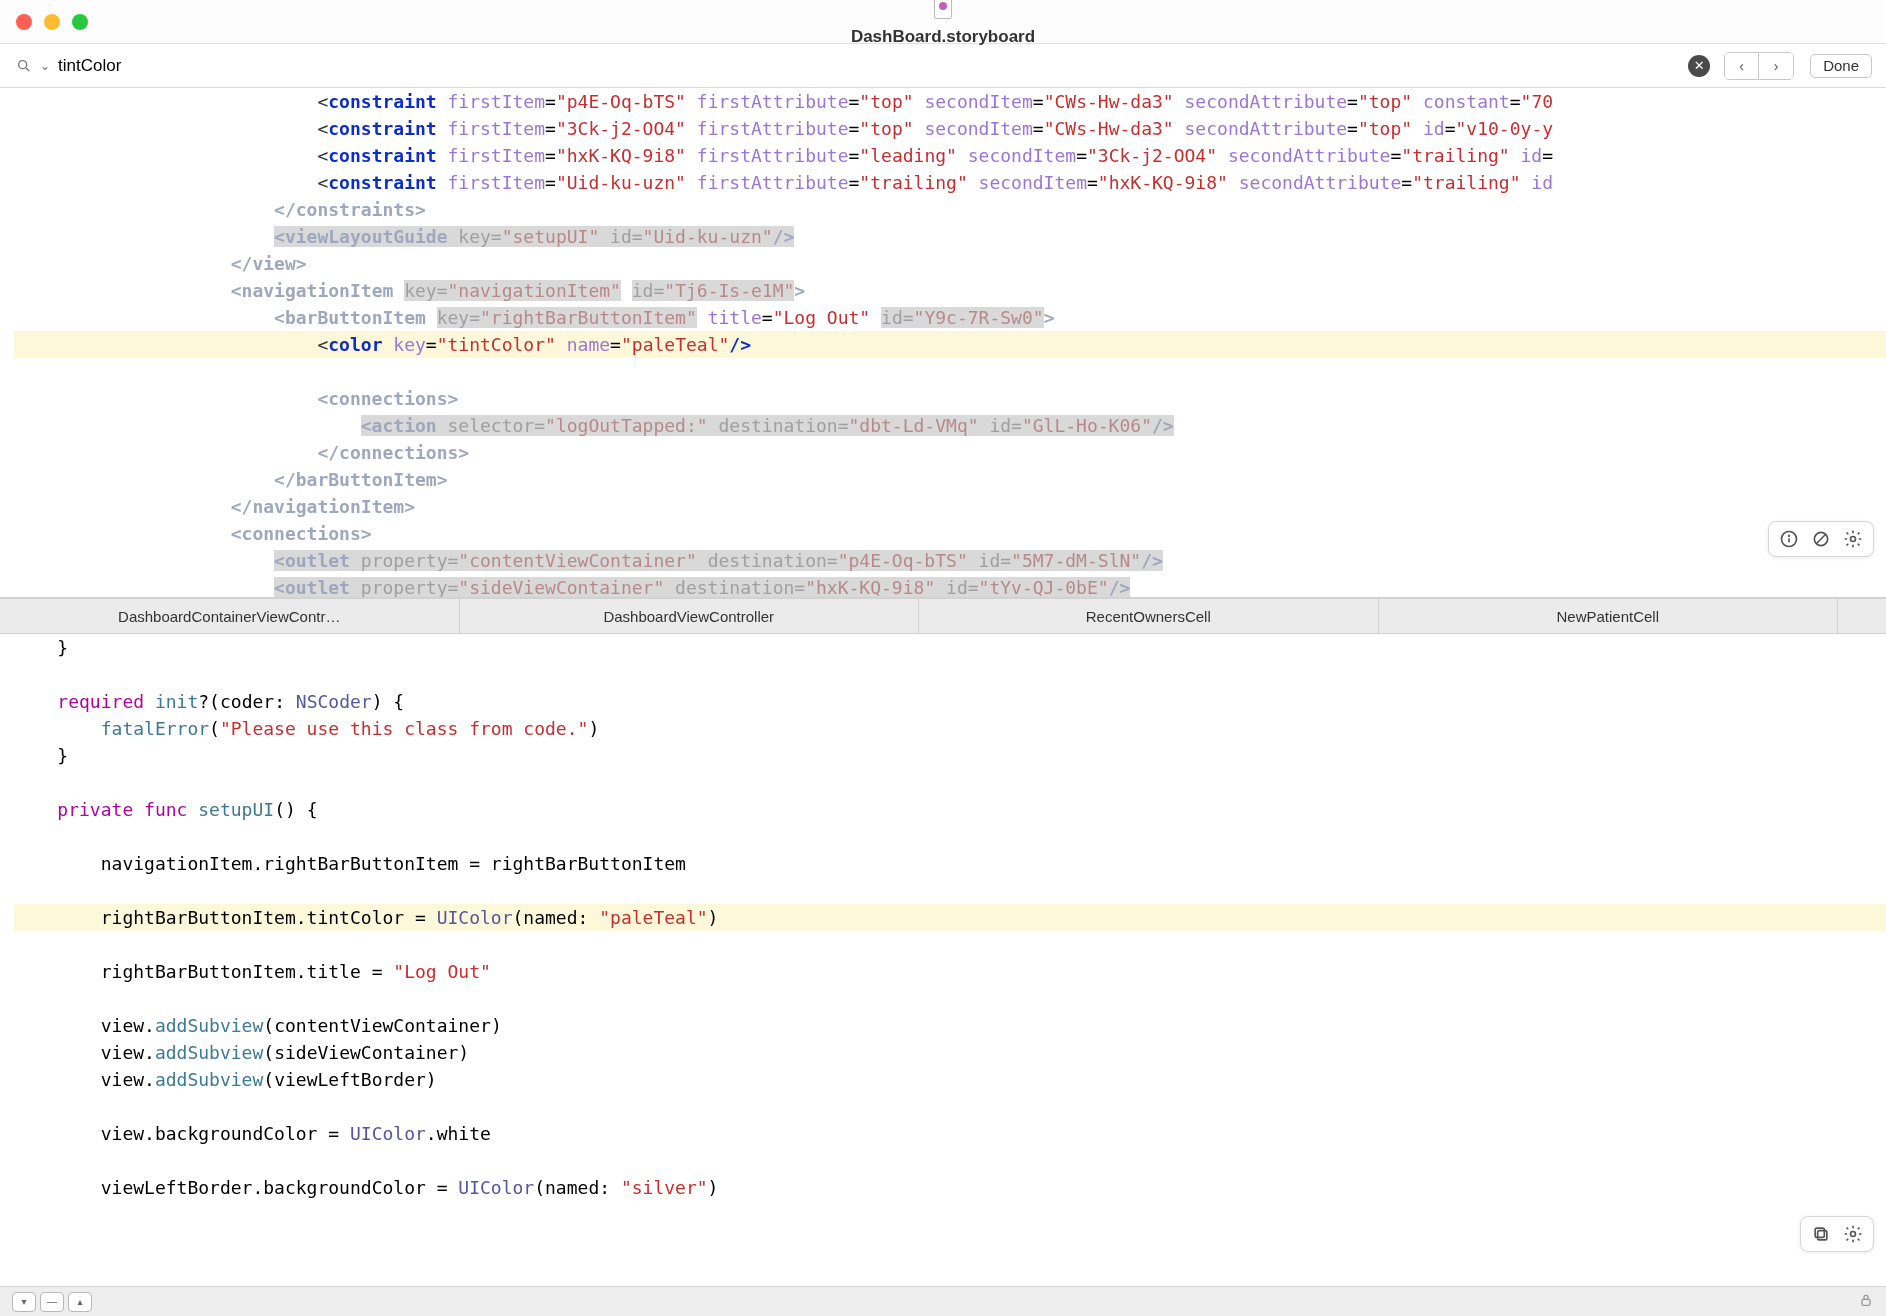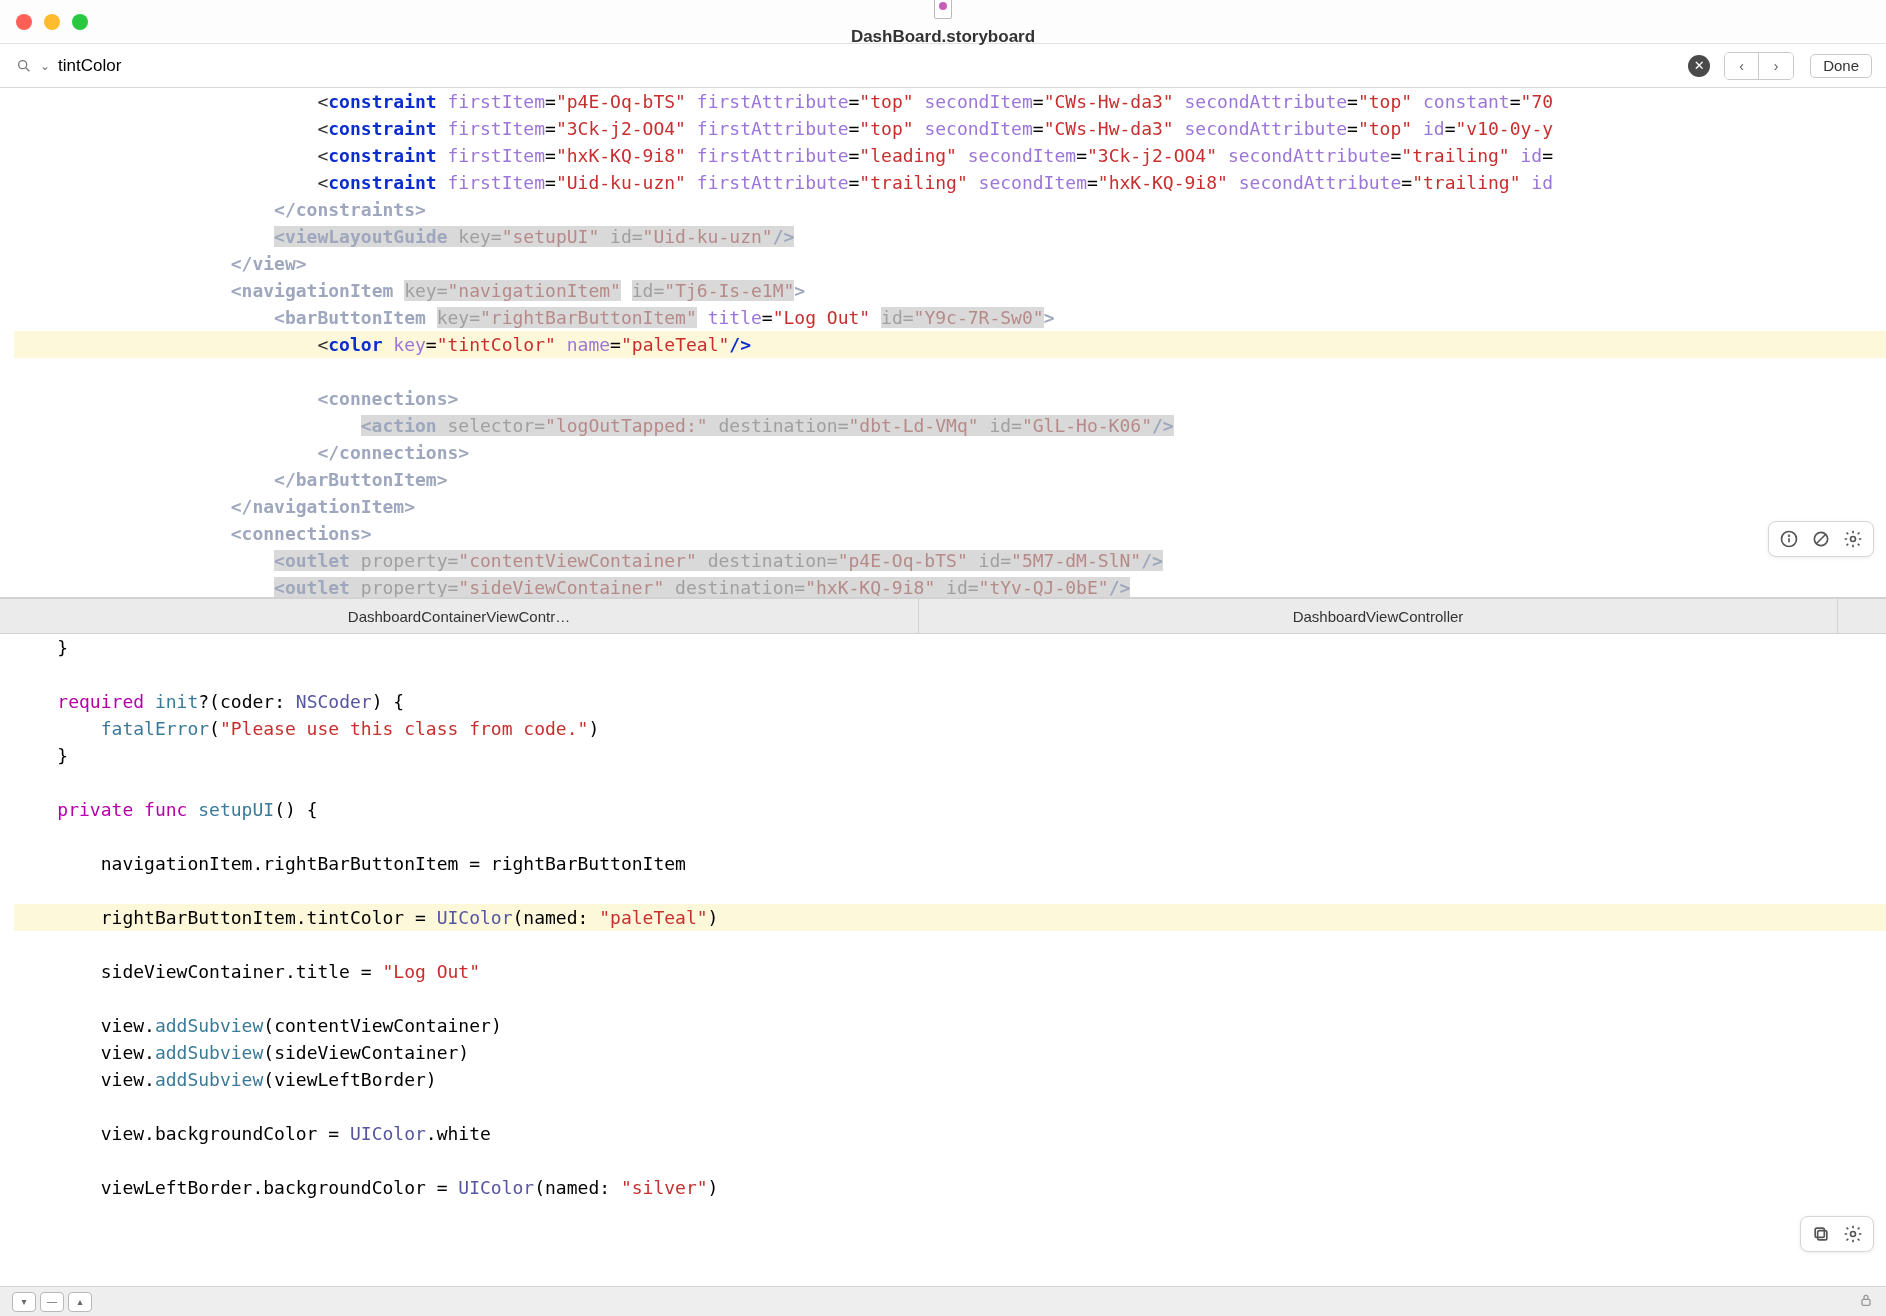--- a/index.html
+++ b/index.html
@@ -296,36 +296,38 @@
           <circle cx="12" cy="12" r="3"></circle>
           <path d="M12 2v3M12 19v3M4.2 4.2l2.1 2.1M17.7 17.7l2.1 2.1M2 12h3M19 12h3M4.2 19.8l2.1-2.1M17.7 6.3l2.1-2.1"></path>
         </svg>
       </button>
   </div>
 </div>
 
 <div class="tab-bar">
   <div class="tab">DashboardContainerViewContr…</div>
   <div class="tab">DashboardViewController</div>
+  <div class="tab">RecentOwnersCell</div>
+  <div class="tab">NewPatientCell</div>
   <div class="tab tab-end"></div>
 </div>
 
 <div class="pane pane-bottom">
 <div class="code">    }
 
     <span class="kw">required</span> <span class="fn">init</span>?(<span>coder</span>: <span class="type">NSCoder</span>) {
         <span class="fn">fatalError</span>(<span class="str">"Please use this class from code."</span>)
     }
 
     <span class="kw">private</span> <span class="kw">func</span> <span class="fn">setupUI</span>() {
 
         <span>navigationItem.rightBarButtonItem = rightBarButtonItem</span>
 
 <span class="hl">        <span>rightBarButtonItem.tintColor = </span><span class="type">UIColor</span>(<span>named</span>: <span class="str">"paleTeal"</span>)</span>
-        <span>sideViewContainer.title = </span><span class="str">"Log Out"</span>
+        <span>rightBarButtonItem.title = </span><span class="str">"Log Out"</span>
 
         <span>view</span>.<span class="fn">addSubview</span>(<span>contentViewContainer</span>)
         <span>view</span>.<span class="fn">addSubview</span>(<span>sideViewContainer</span>)
         <span>view</span>.<span class="fn">addSubview</span>(<span>viewLeftBorder</span>)
 
         <span>view.backgroundColor = </span><span class="type">UIColor</span>.<span>white</span>
 
         <span>viewLeftBorder.backgroundColor = </span><span class="type">UIColor</span>(<span>named</span>: <span class="str">"silver"</span>)</div>
 
   <div class="float-toolbar ft-bottom">

